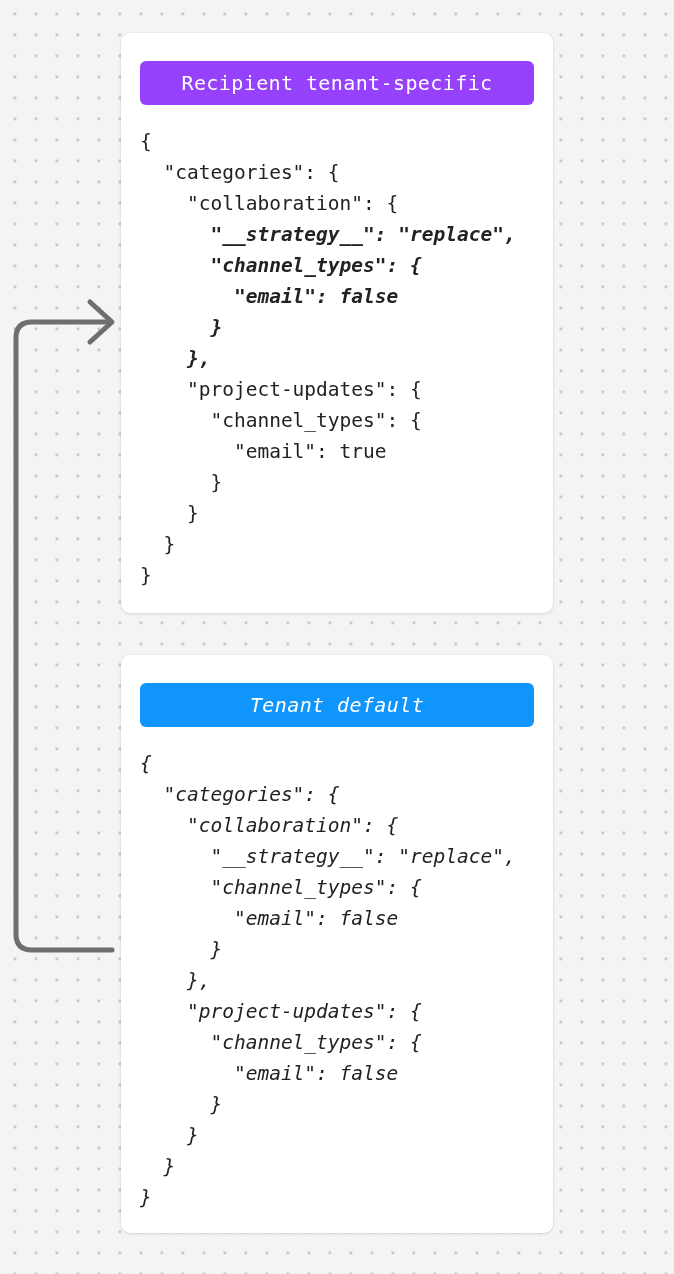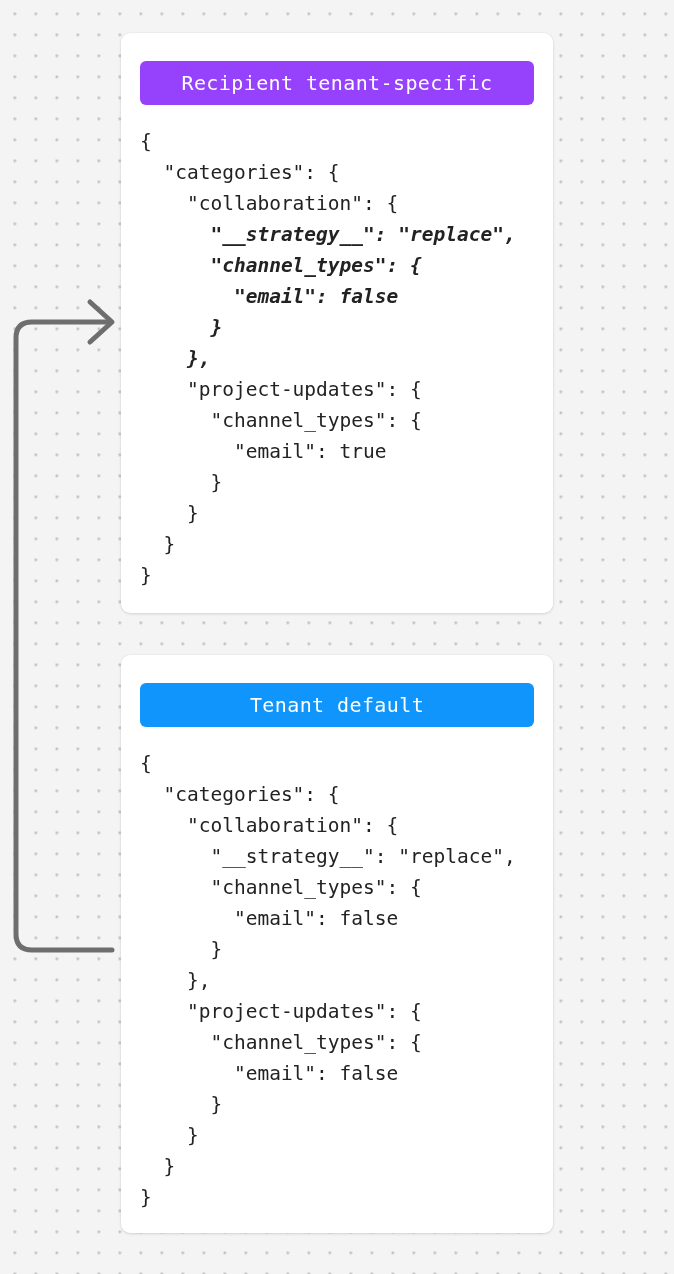--- a/index.html
+++ b/index.html
@@ -40,21 +40,21 @@
     position: absolute;
     left: 121px;
     width: 432px;
     background: #ffffff;
     border-radius: 9px;
     box-sizing: border-box;
     box-shadow: 0 1px 3px rgba(0,0,0,0.12), 0 0 0 0.5px rgba(0,0,0,0.04);
     padding: 28px 19px 40px 19px;
   }
   #card-recipient { top: 33px; height: 580px; }
-  #card-tenant    { top: 655px; height: 578px; }
+  #card-tenant    { top: 655px; height: 578px; font-style: italic; }
 
   .card-badge {
     display: block;
     height: 44px;
     line-height: 44px;
     border-radius: 6px;
     text-align: center;
     color: #ffffff;
     font-family: "DejaVu Sans Mono", "Liberation Mono", monospace;
     font-size: 20px;

